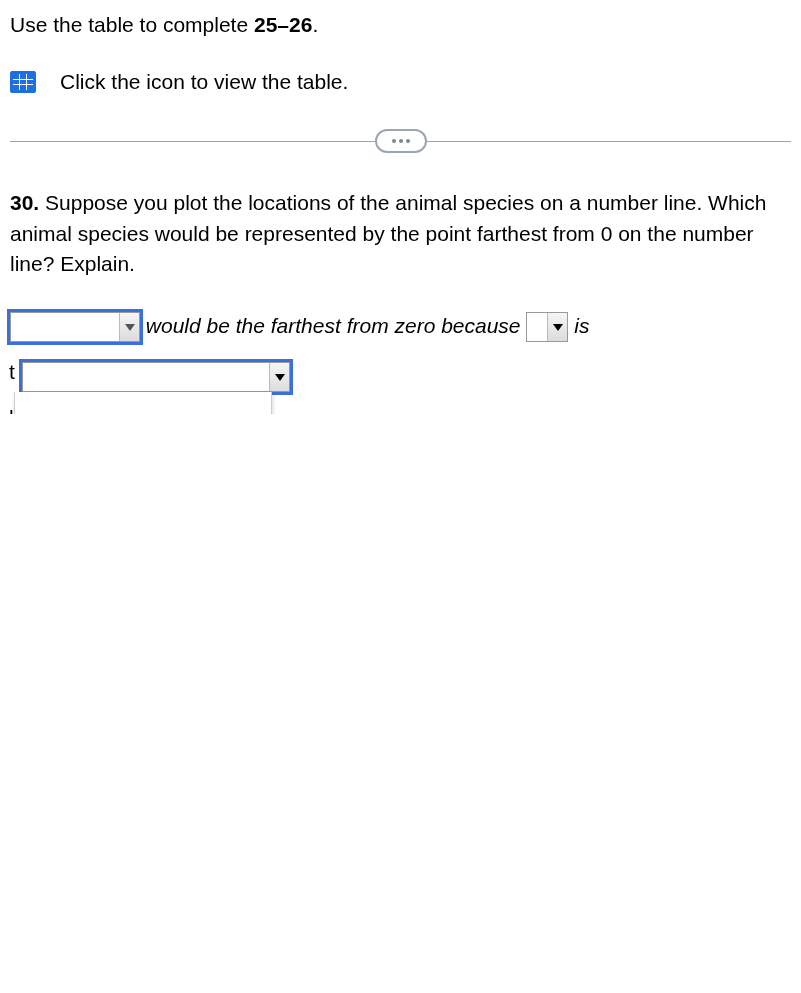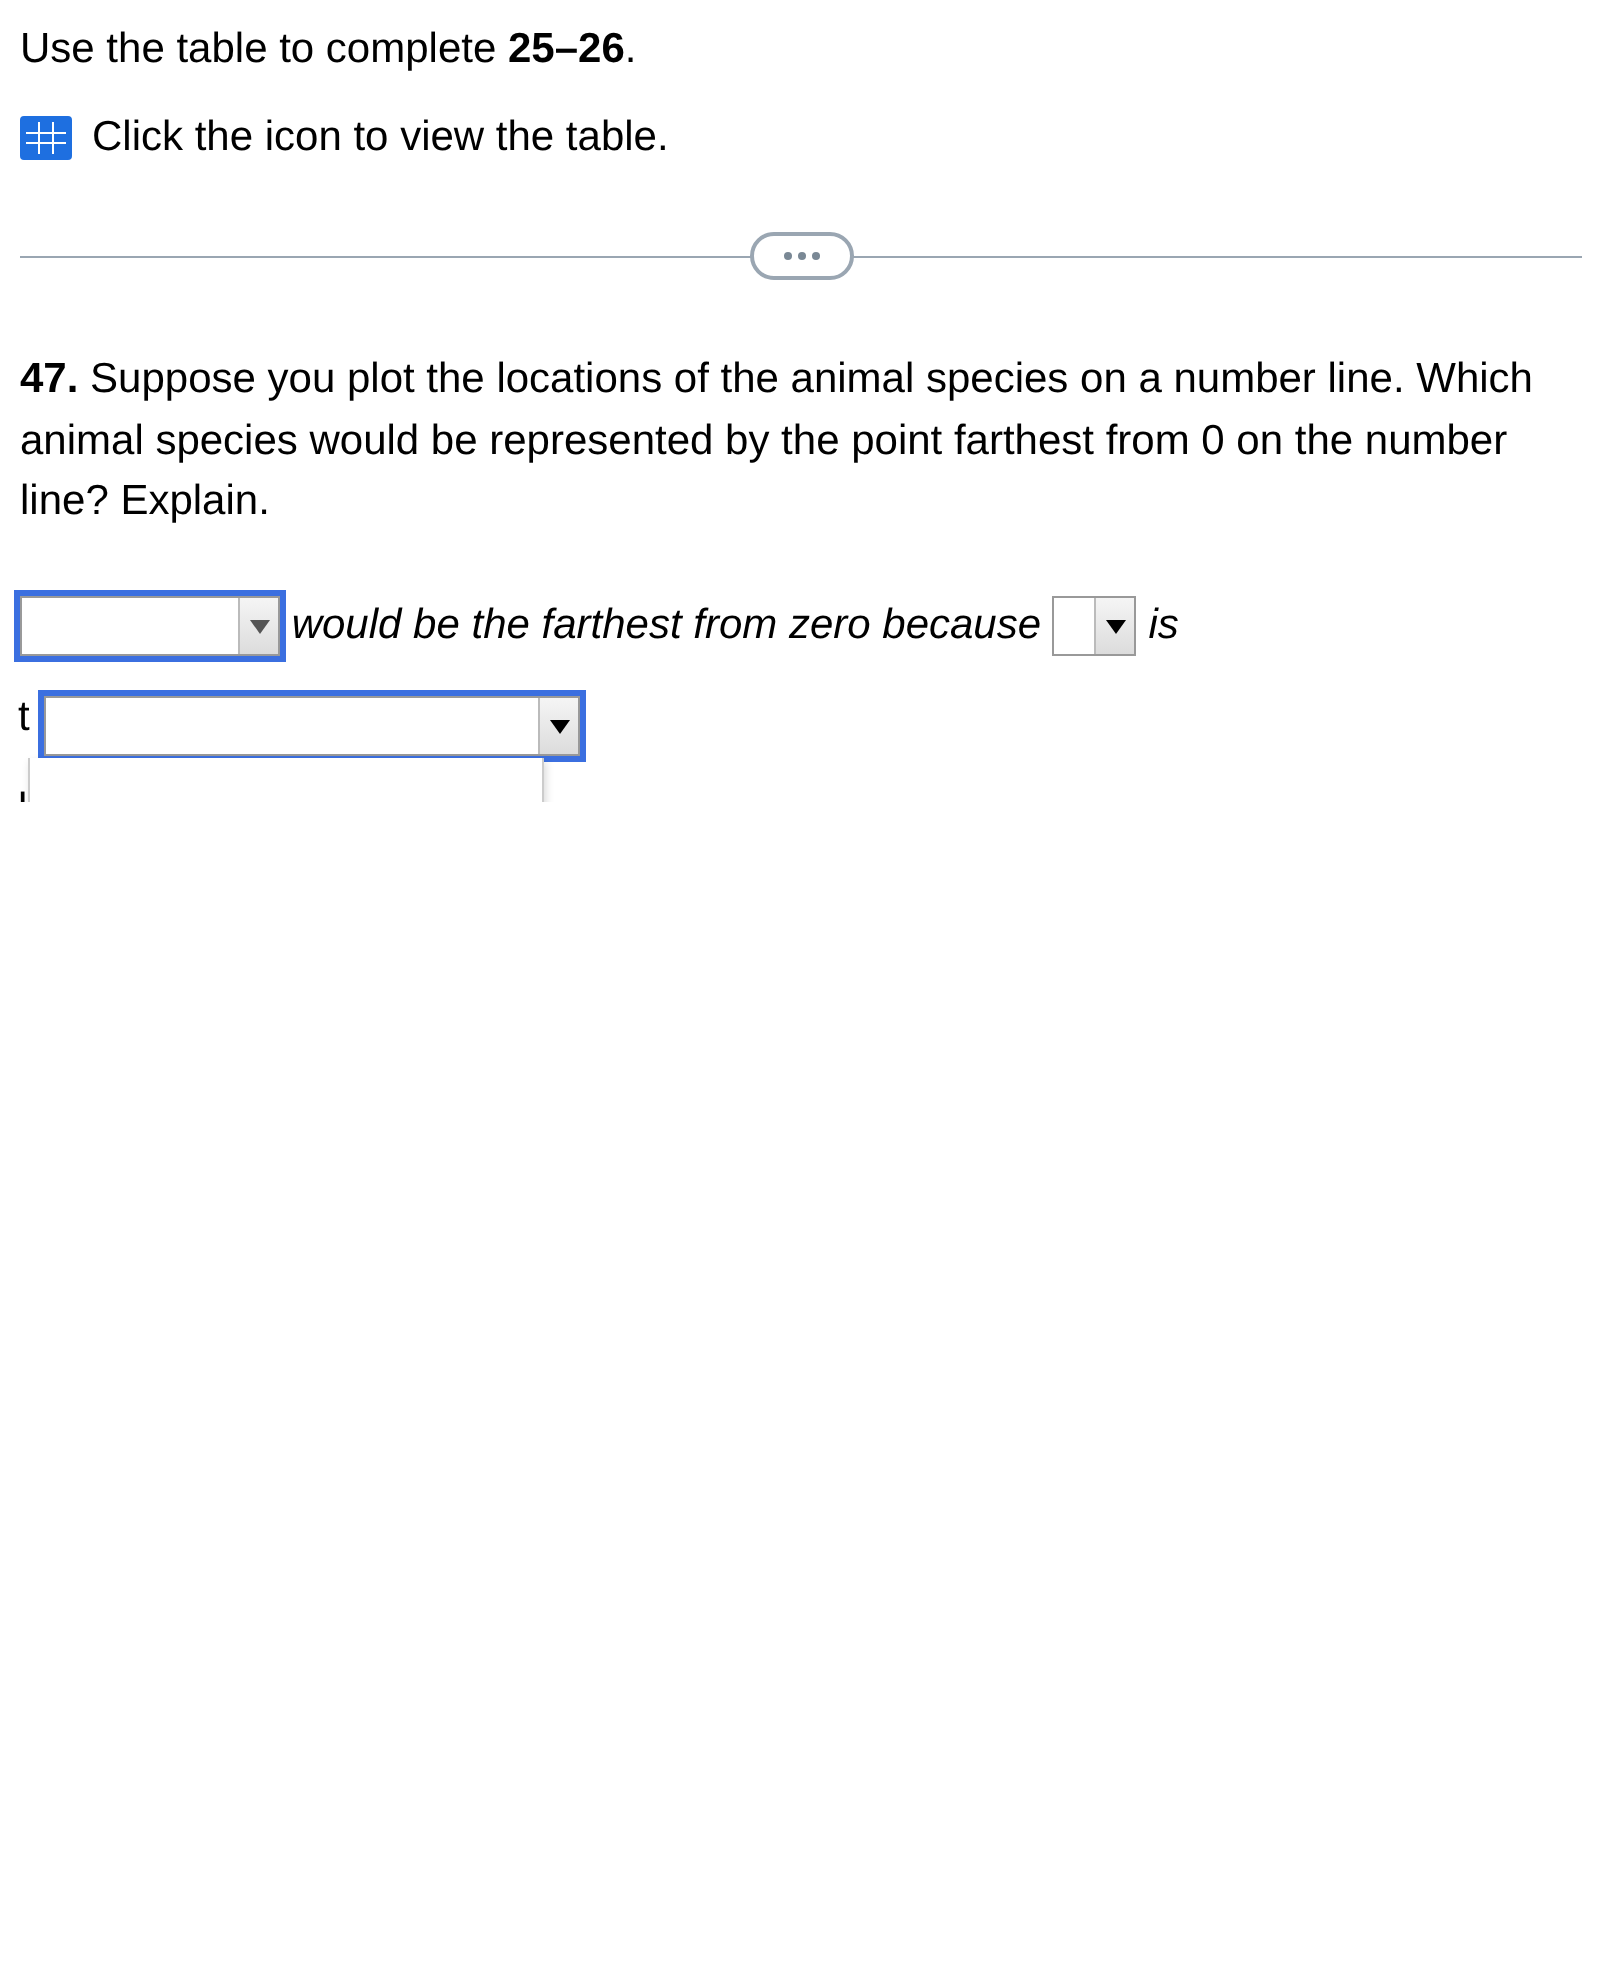--- a/index.html
+++ b/index.html
@@ -6,27 +6,27 @@
   body {
     margin: 0;
     padding: 10px;
     font-family: Arial, Helvetica, sans-serif;
     font-size: 21px;
     color: #000;
     background: #fff;
     width: 801px;
   }
   .intro-line {
-    margin: 0 0 18px 0;
+    margin: 0 0 31px 0;
     line-height: 1.4;
   }
   .icon-row {
     display: flex;
     align-items: center;
-    gap: 10px;
+    gap: 24px;
     margin-bottom: 28px;
   }
   .table-icon {
     width: 26px;
     height: 22px;
     background: #1e6fe0;
     border: 1px solid #1e6fe0;
     border-radius: 2px;
     position: relative;
     flex-shrink: 0;
@@ -155,21 +155,21 @@
 <div class="divider-wrap">
   <div class="divider-line"></div>
   <div class="divider-pill">
     <span></span>
       <span></span>
       <span></span>
   </div>
 </div>
 
 <p class="question">
-  <b>47.</b><span> Suppose you plot the locations of the animal species on a number line. Which animal species would be represented by the point farthest from 0 on the number line? Explain.</span>
+  <b>30.</b><span> Suppose you plot the locations of the animal species on a number line. Which animal species would be represented by the point farthest from 0 on the number line? Explain.</span>
 </p>
 
 <div class="answer-area">
 
   <div class="row1">
     <span class="dropdown dd1 focused">
       <span class="dd-body">
         <span class="dd-text"></span>
         <span class="dd-btn">
           <svg viewBox="0 0 10 10">

